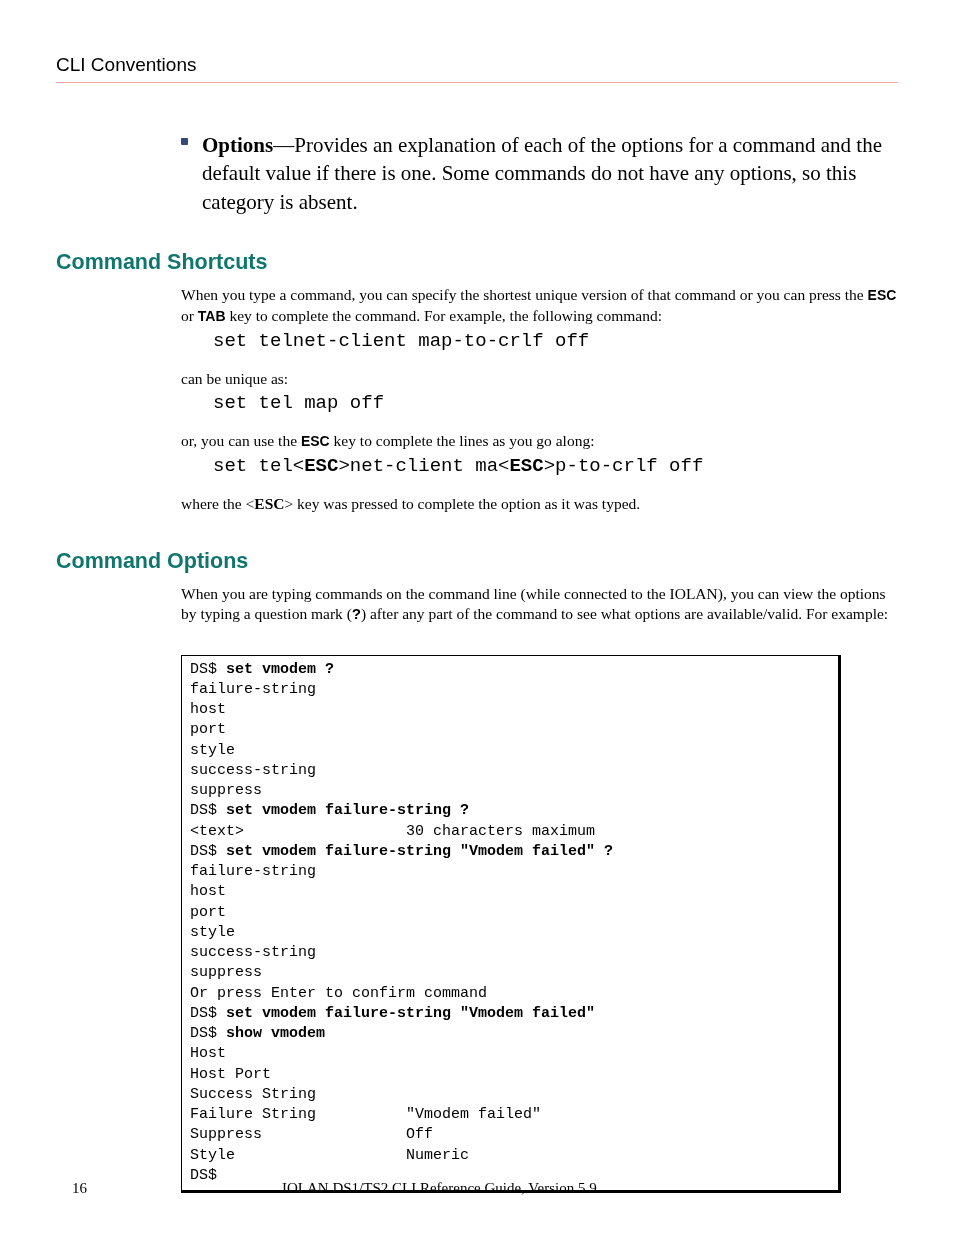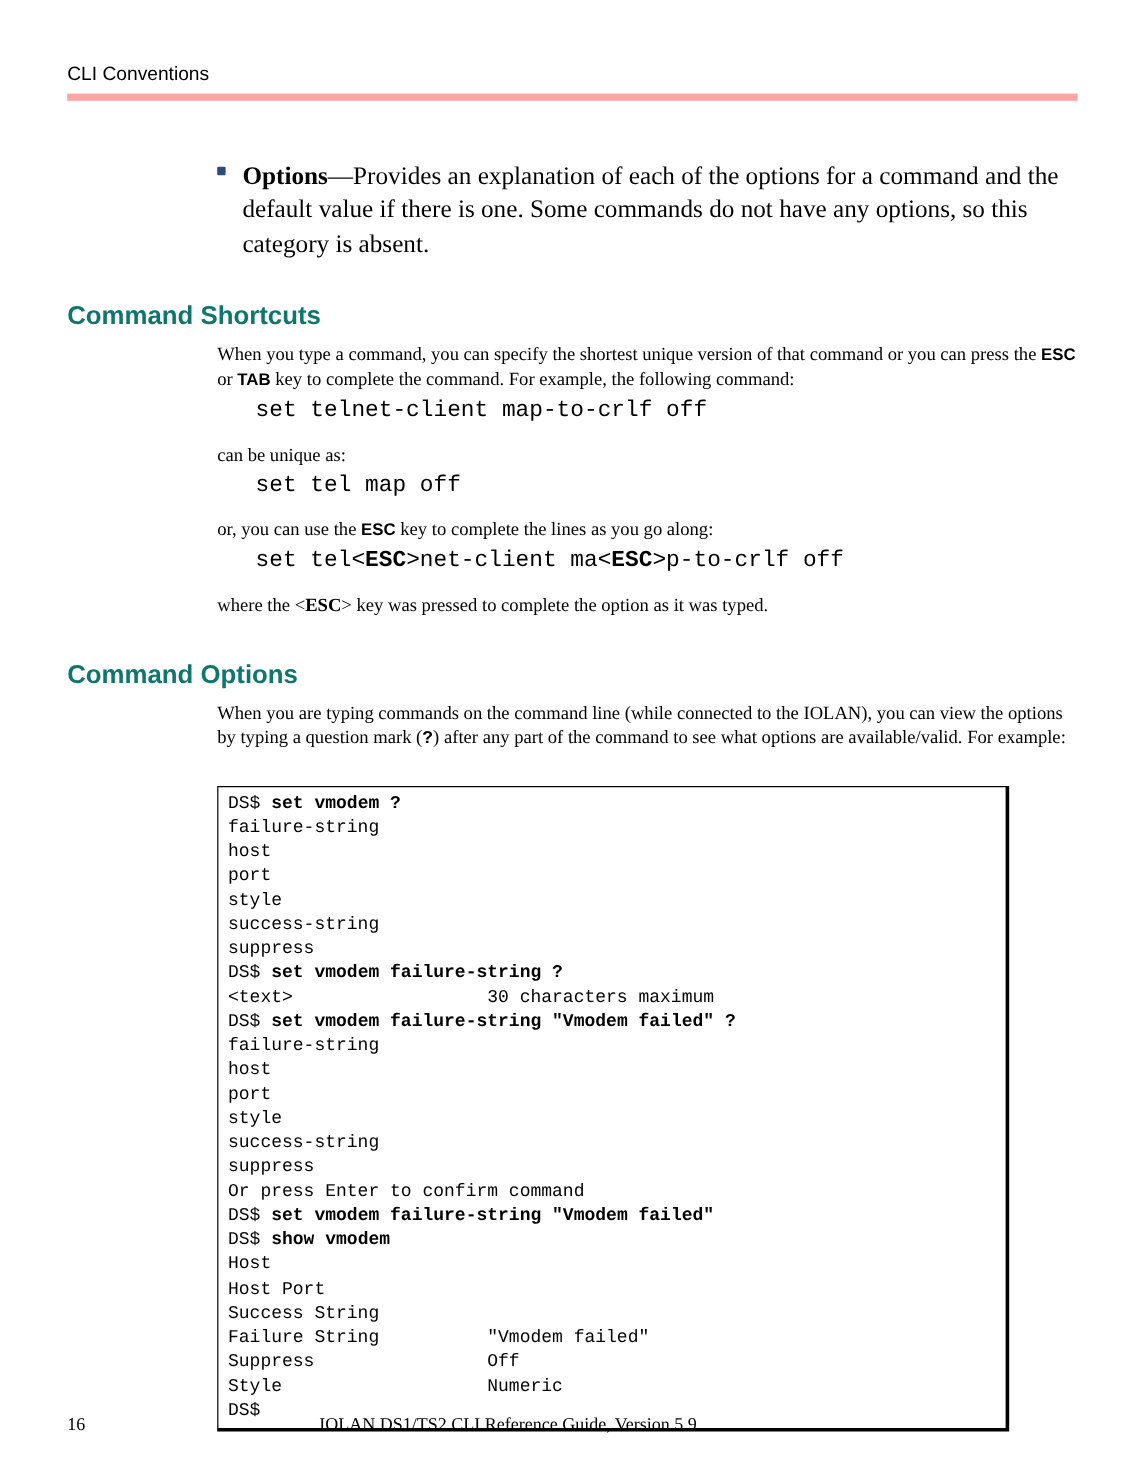--- a/index.html
+++ b/index.html
@@ -14,23 +14,23 @@
   }
   .page {
     position: relative;
     width: 954px;
     height: 1235px;
     padding: 54px 56px 0 56px;
     box-sizing: border-box;
   }
   .running-head {
     font-family: Arial, Helvetica, sans-serif;
-    font-size: 16px;
+    font-size: 19px;
     padding-bottom: 6px;
-    border-bottom: 6px solid #fca5a5;
+    border-bottom: 1px solid #fca5a5;
     margin-bottom: 48px;
   }
   .body-col {
     margin-left: 125px;
     margin-right: 0;
   }
   .bullet-row {
     display: flex;
     align-items: flex-start;
     margin-bottom: 4px;
@@ -85,21 +85,21 @@
     font-family: 'Courier New', Courier, monospace;
     font-size: 15px;
     line-height: 1.35;
     white-space: pre;
     width: 640px;
   }
   .example-box .b { font-weight: bold; }
   .footer {
     position: absolute;
     bottom: 38px;
-    left: 56px;
+    left: 72px;
     right: 56px;
     display: flex;
     font-size: 15px;
     font-family: Georgia, 'Times New Roman', serif;
   }
   .footer .pgnum { width: 210px; }
   .footer .ftitle { }
 </style>
 </head>
 <body>

